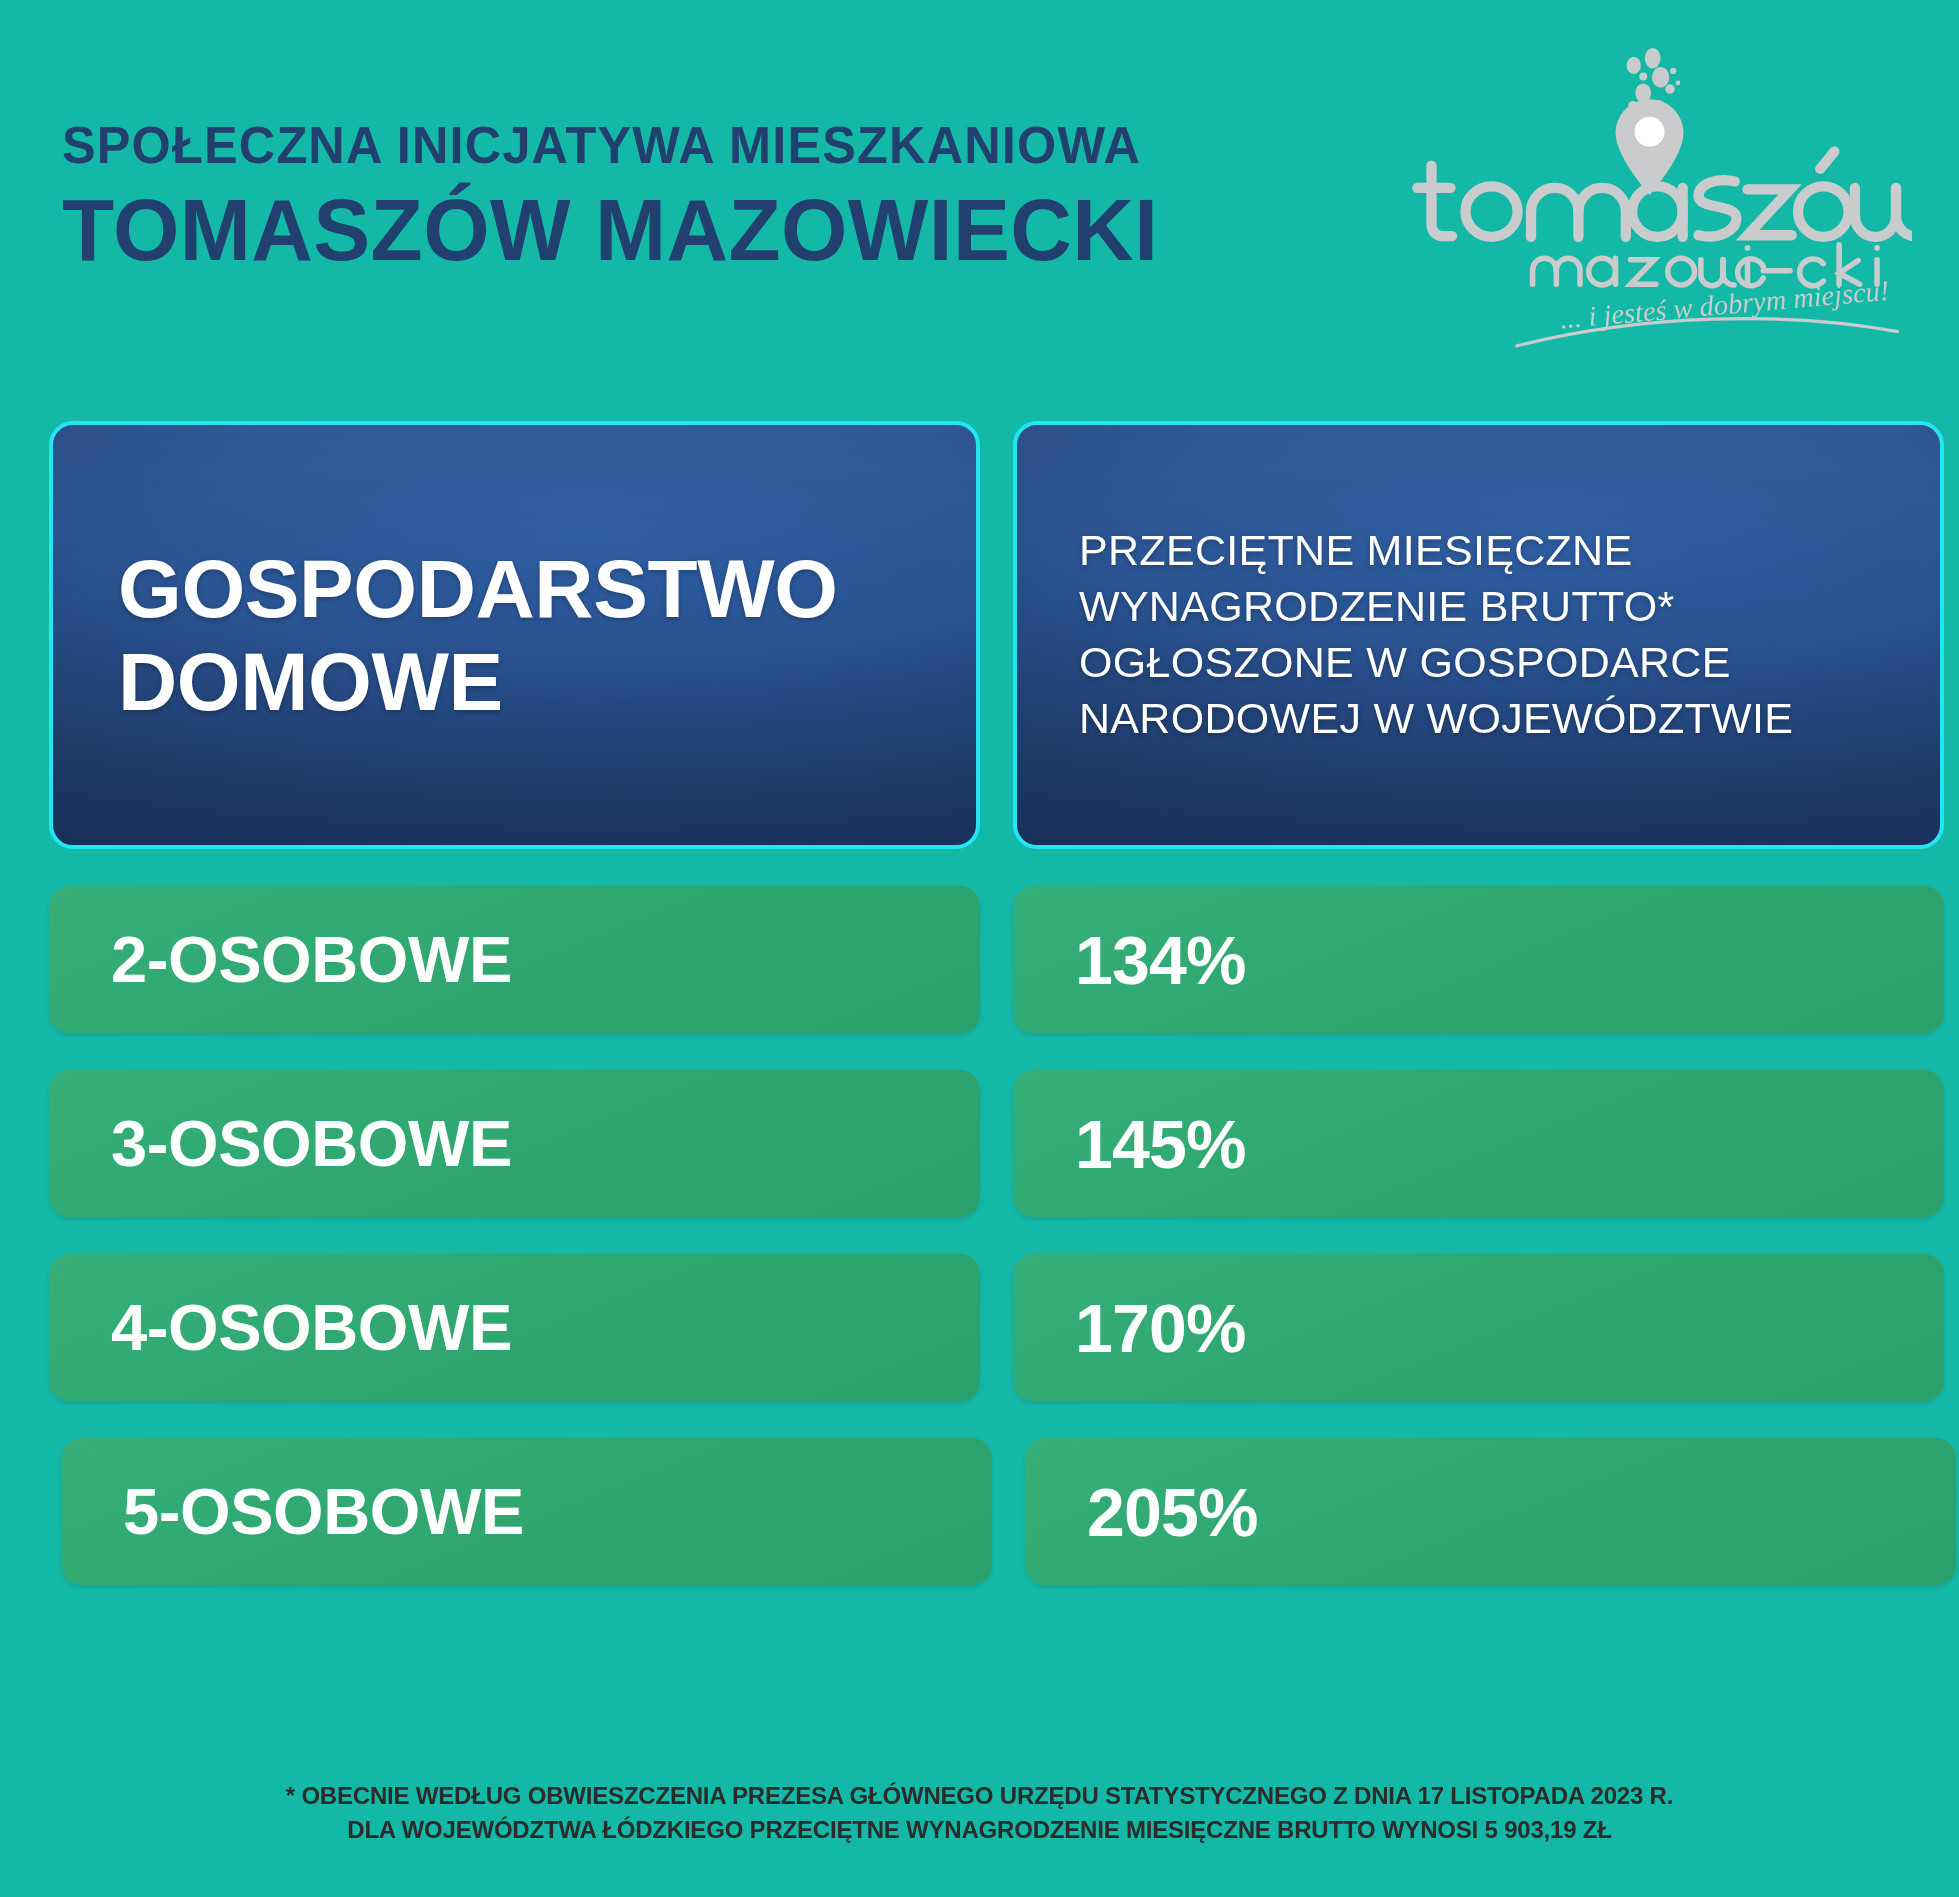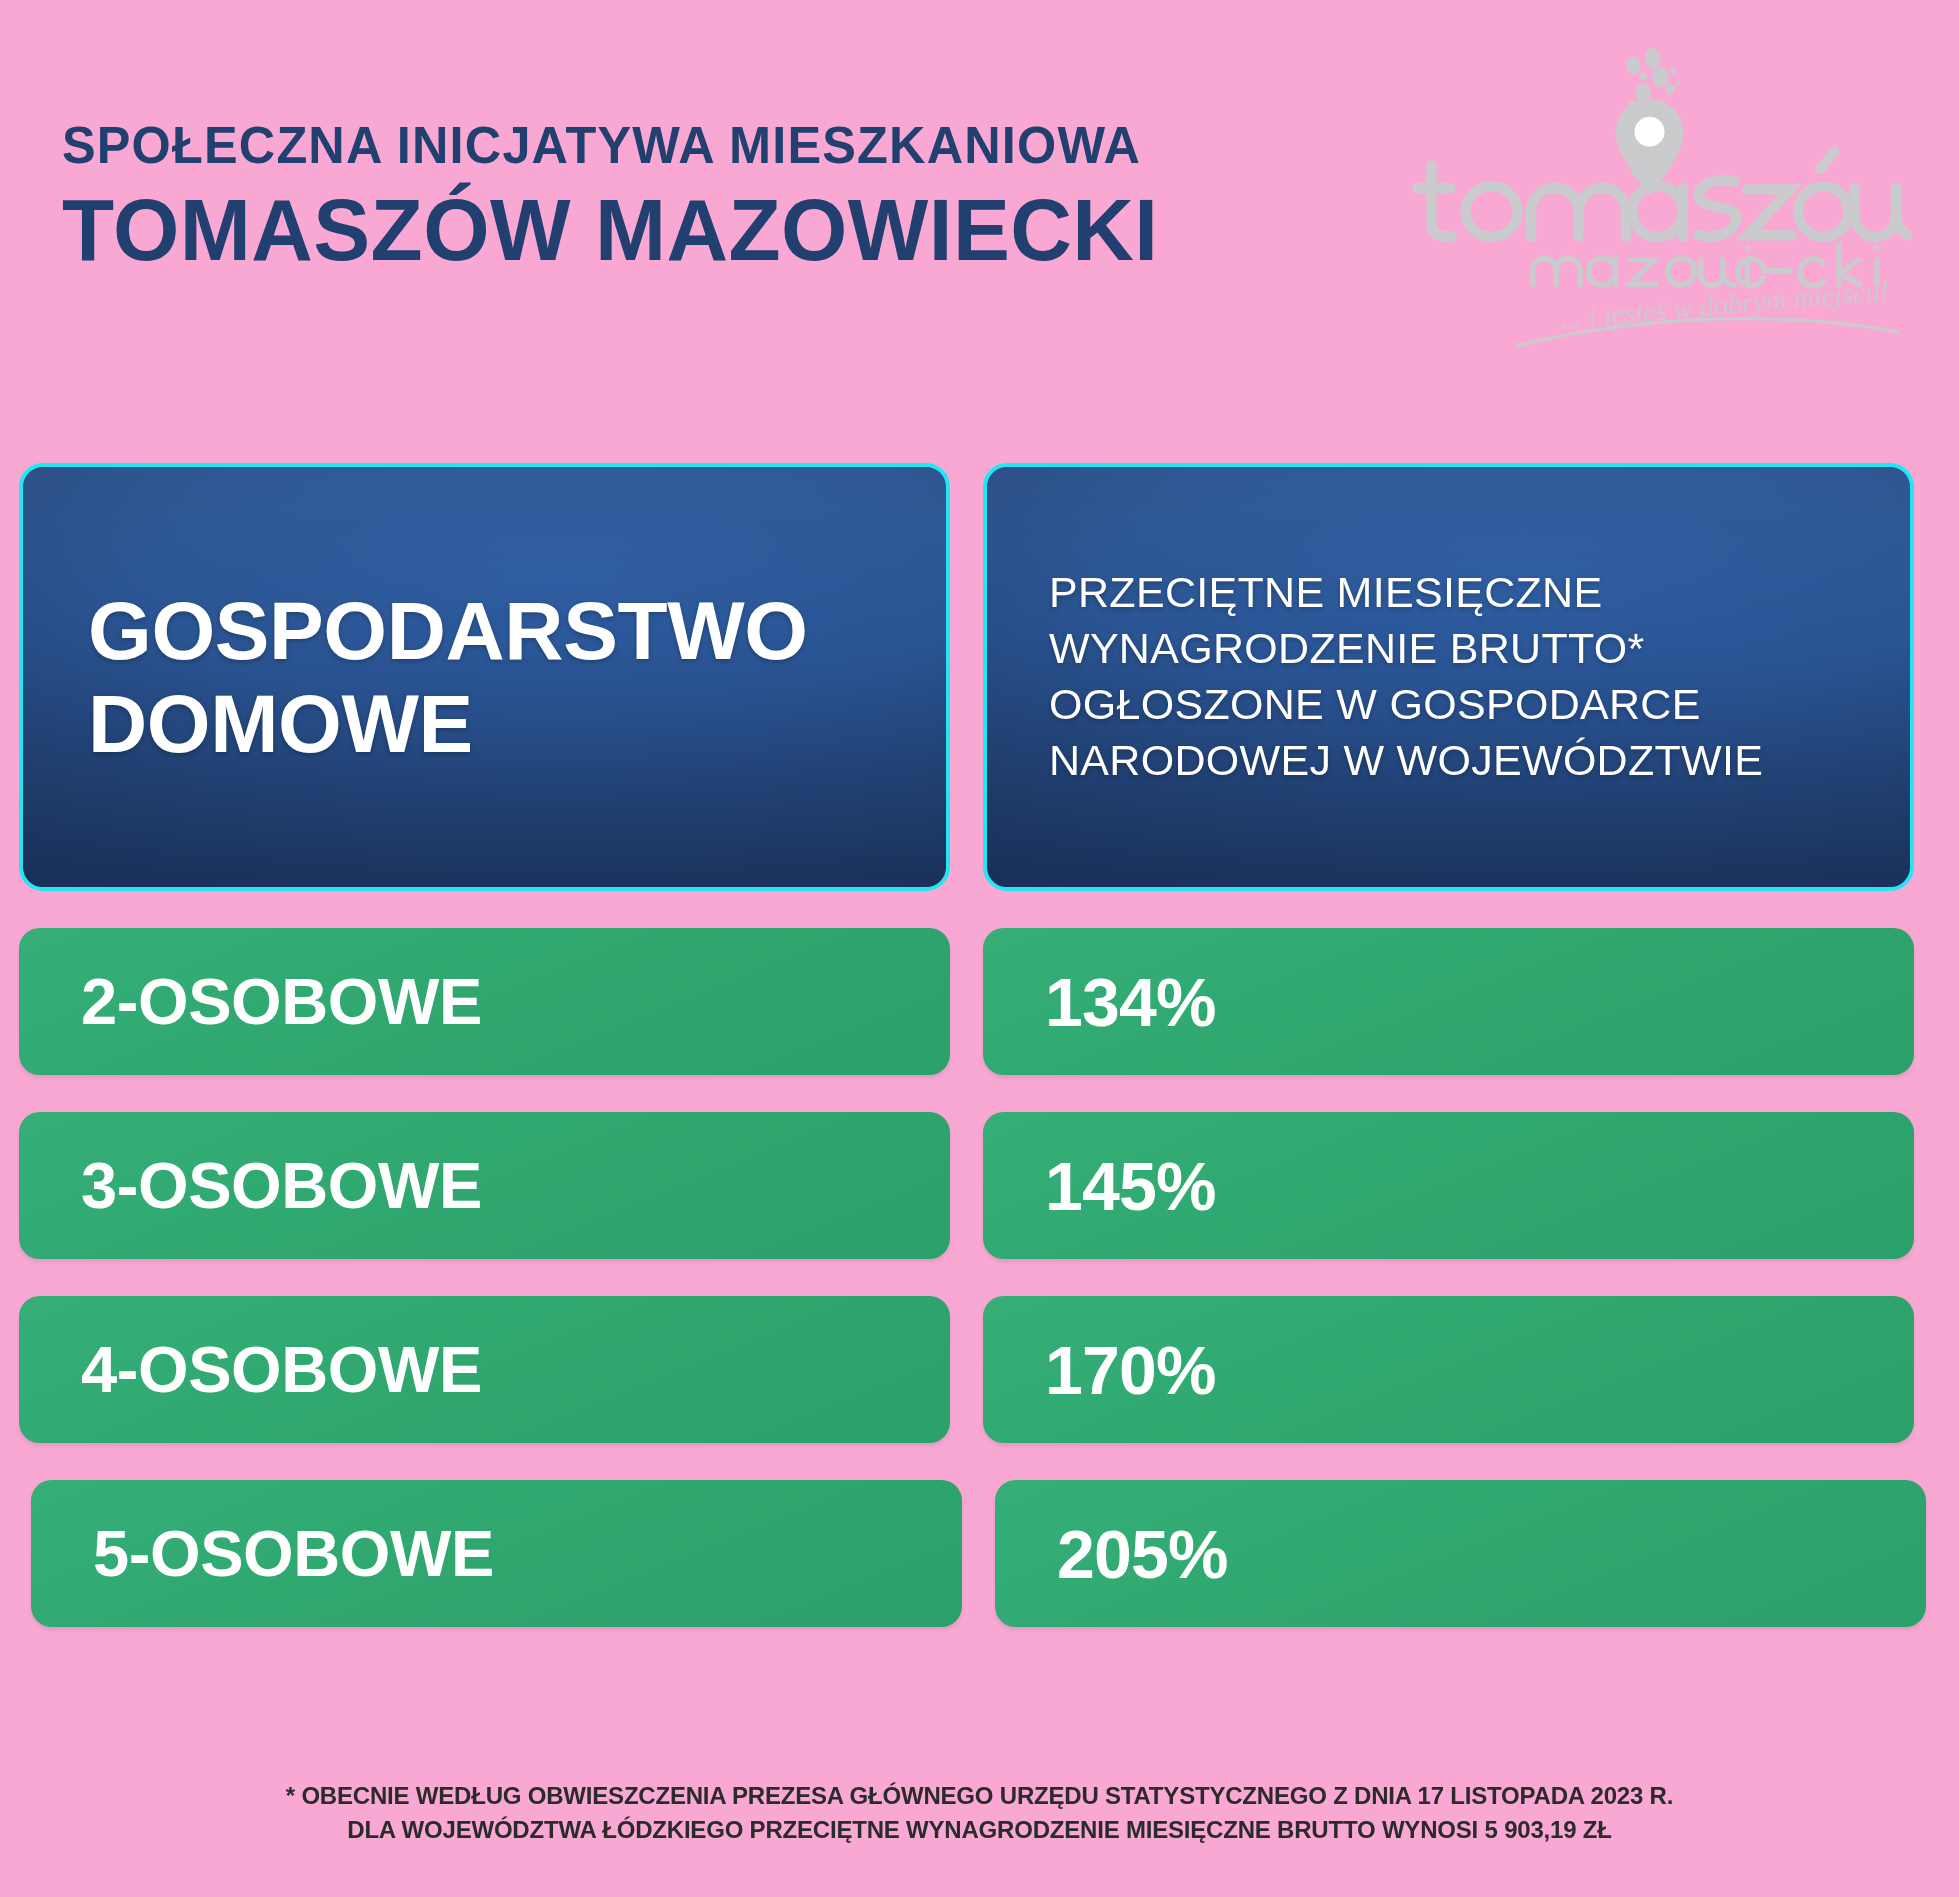--- a/index.html
+++ b/index.html
@@ -10,21 +10,21 @@
   }
   body {
     font-family: "Liberation Sans", sans-serif;
     -webkit-font-smoothing: antialiased;
   }
 
   #poster {
     position: relative;
     width: 1959px;
     height: 1897px;
-    background: #f9a8d4;
+    background: #14b8a6;
     overflow: hidden;
   }
 
   
   .header {
     position: absolute;
     left: 0;
     top: 0;
     width: 1959px;
     height: 395px;
@@ -67,24 +67,23 @@
     left: 1406px;
     top: 33px;
     width: 506px;
     height: 316px;
   }
   .logo svg { display: block; width: 506px; height: 316px; }
 
   
   .grid {
     position: absolute;
-    left: 19px;
+    left: 49px;
     top: 421px;
     width: 1895px;
-    margin-top: 42px;
   }
 
   .row {
     display: flex;
     gap: 33px;
     margin-bottom: 37px;
   }
   .row:last-child { margin-bottom: 0; padding-left: 12px; }
 
   .cell {

